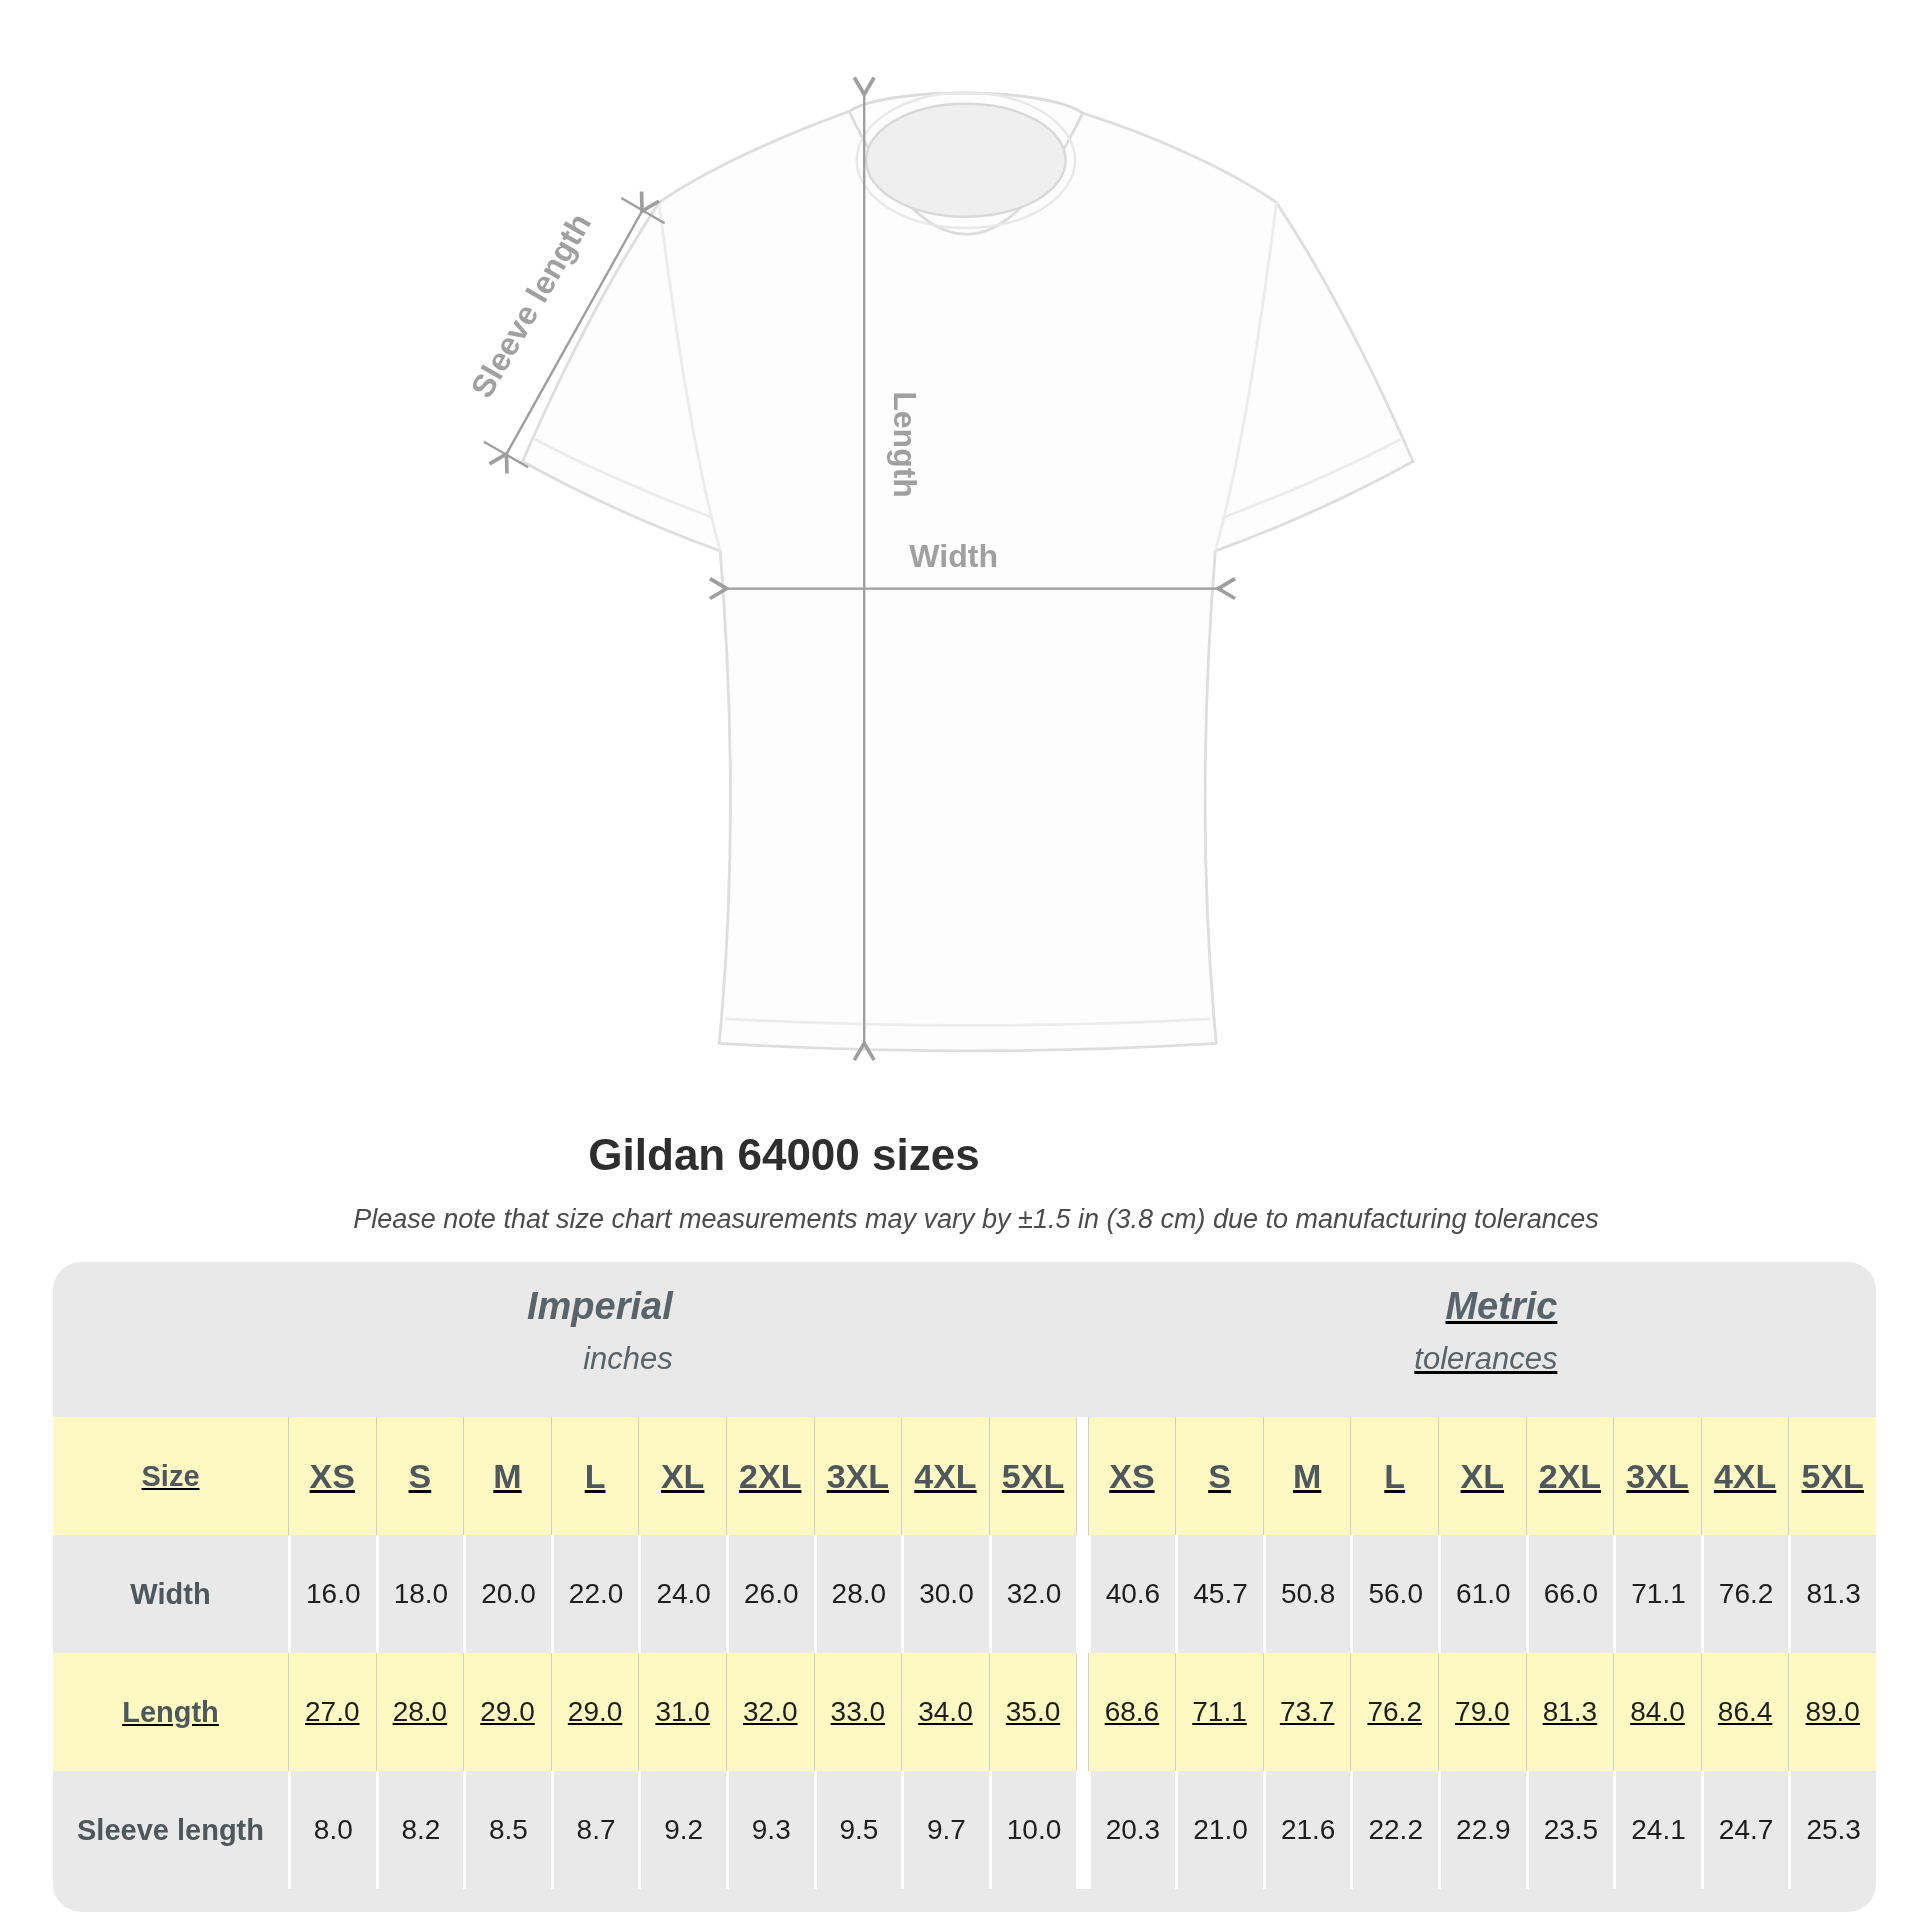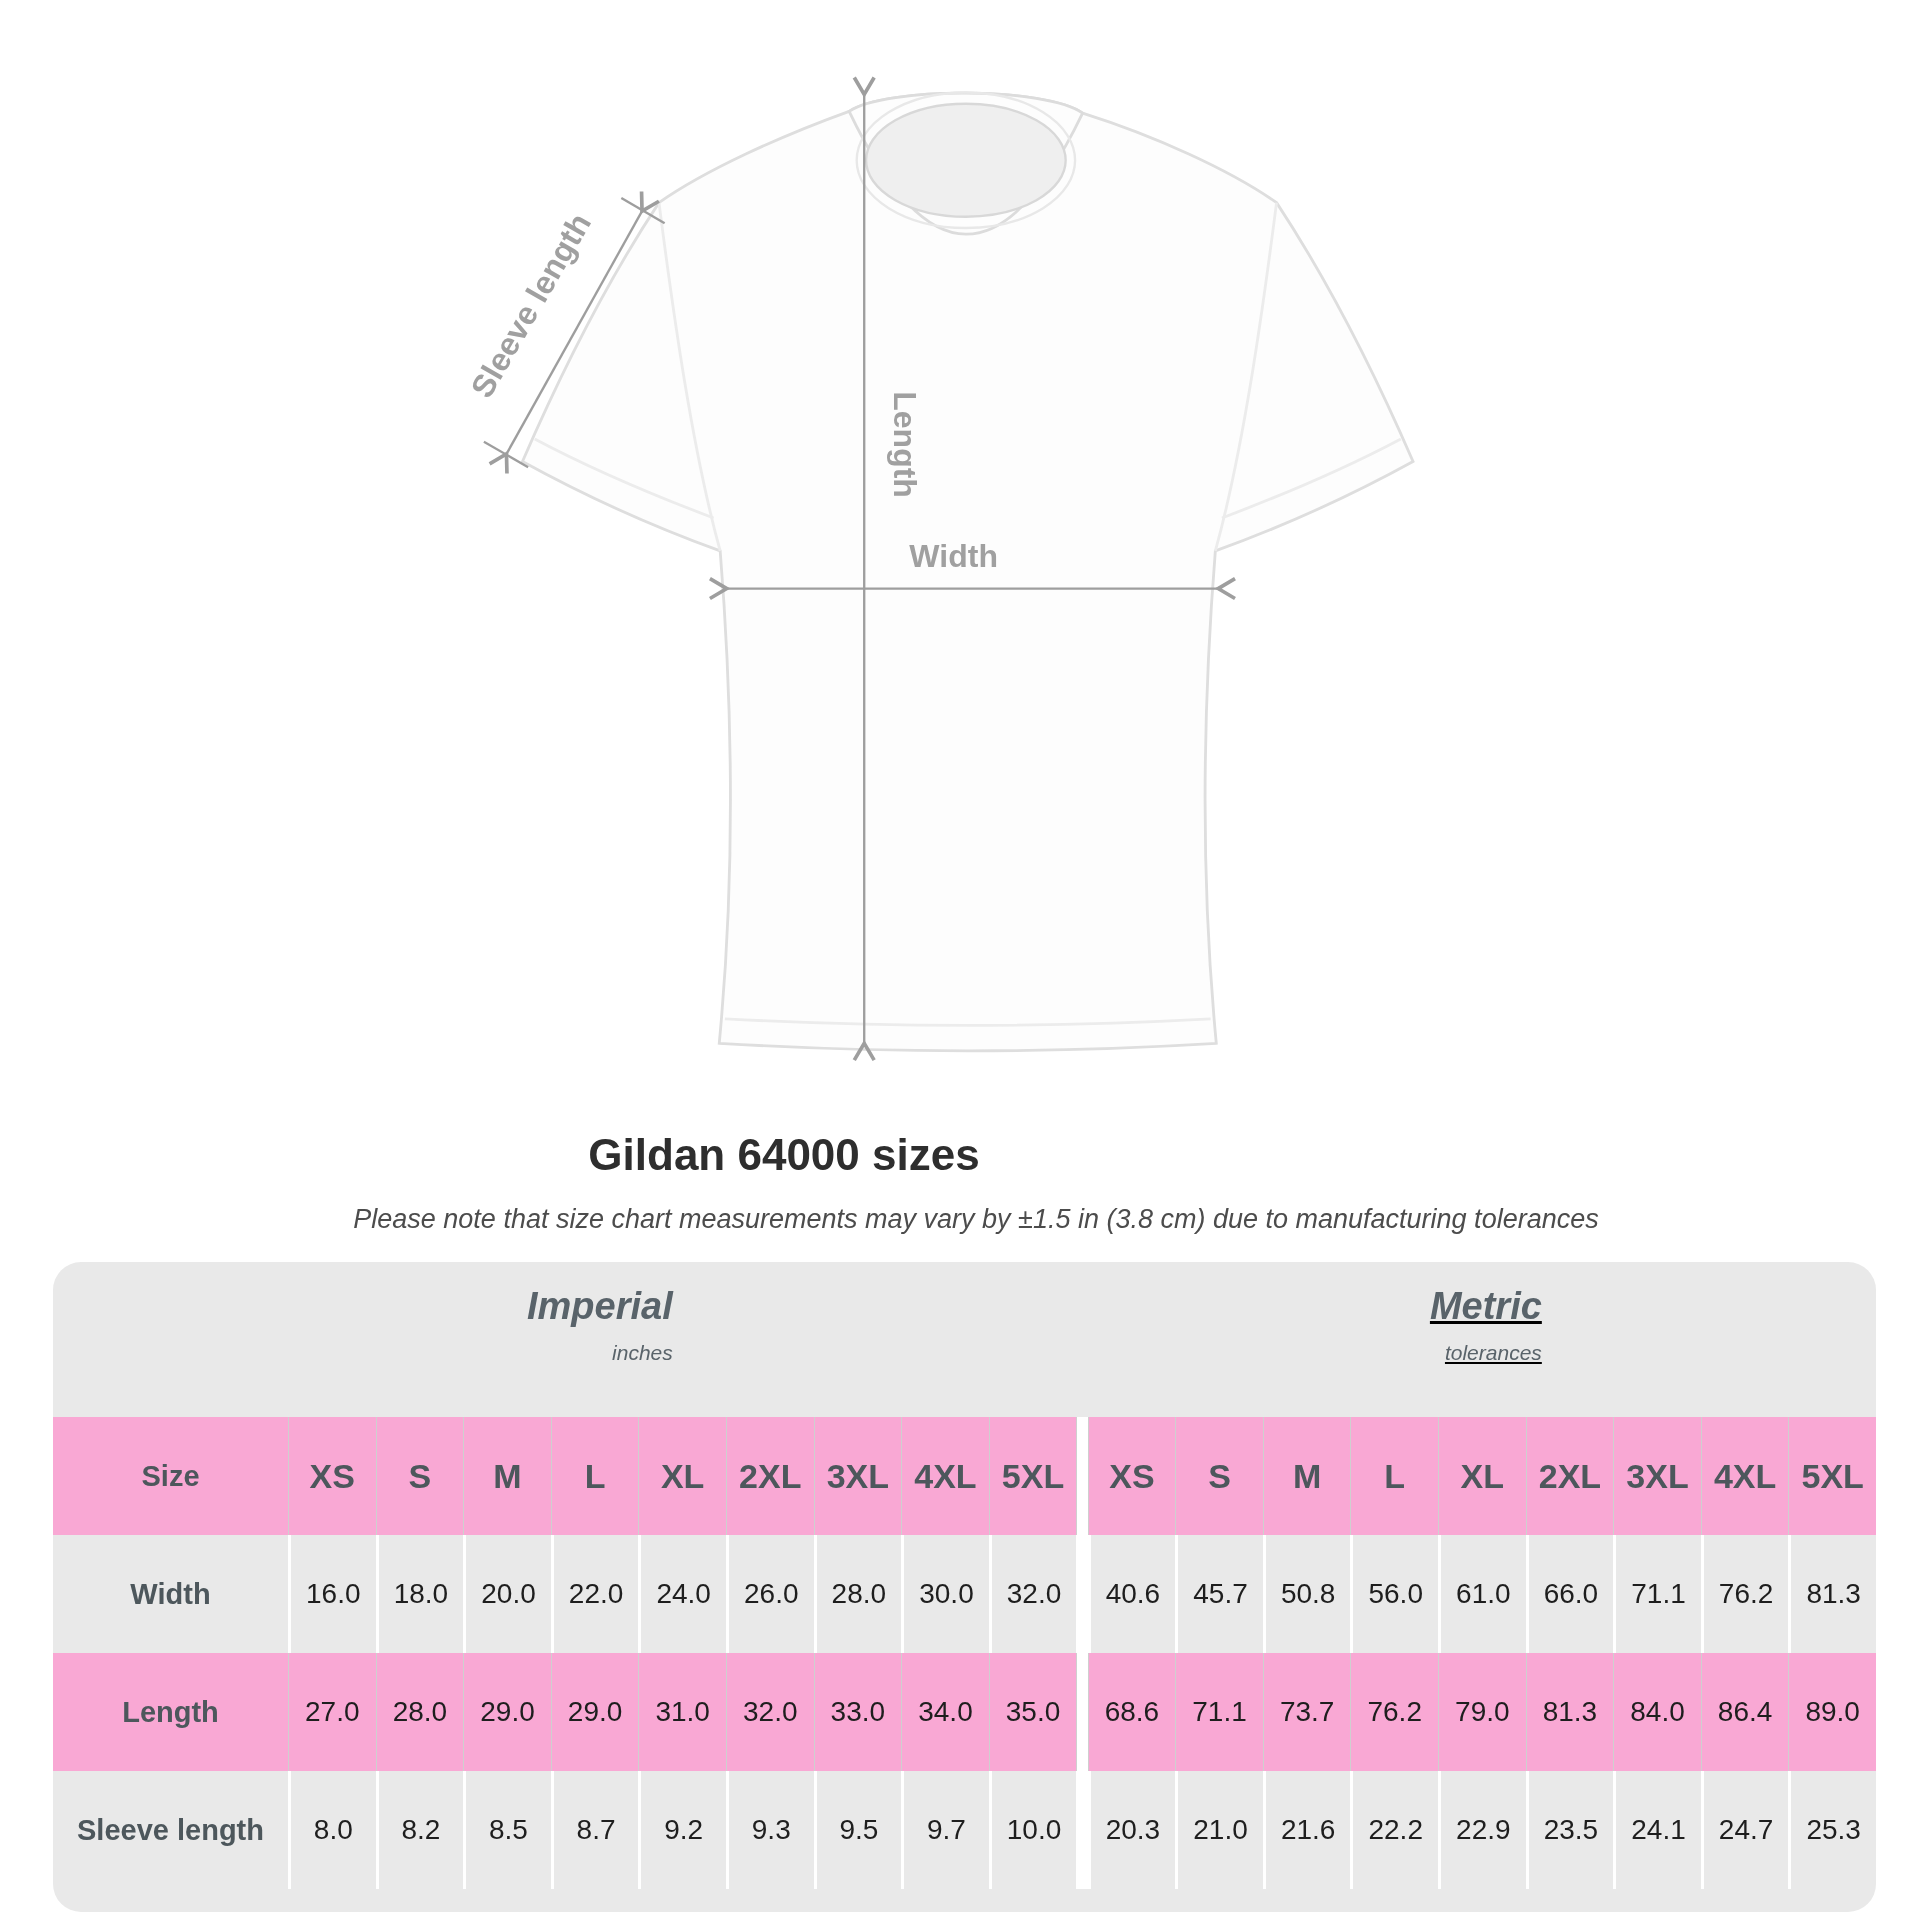--- a/index.html
+++ b/index.html
@@ -23,31 +23,31 @@
   
   .size-table {
     position:absolute; left:53px; top:1262px; width:1823px; height:650px;
     background:#e9e9e9; border-radius:28px; overflow:hidden;
   }
   .band { position:relative; height:155px; }
   .unit-head { position:absolute; top:22.6px; text-align:right; transform:translateX(-50%); }
   .unit-head.imperial { left:30%; }
   .unit-head.metric  { left:78.6%;text-decoration:underline; }
   .unit-name { font-size:38px; font-weight:bold; font-style:italic; color:#59636a; }
-  .unit-sub  { font-size:21px; font-style:italic; color:#59636a; margin-top:13px; }
+  .unit-sub  { font-size:31px; font-style:italic; color:#59636a; margin-top:13px; }
   .trow {
     display:grid;
     grid-template-columns:235px repeat(9,1fr) 11.3px repeat(9,1fr);
     height:118px;
   }
   .tcell {
     display:flex; align-items:center; justify-content:center;
     height:100%; font-size:28px; color:#1e1e1e;
   }
-  .trow.white { background:#f9a8d4; }
+  .trow.white { background:#fef9c3;text-decoration:underline; }
   .trow.white .tcell { border-left:1.9px solid #cfcfcf; }
   .trow.gray  .tcell { border-left:3.8px solid #ffffff; }
   .trow .tcell:first-child { border-left:none; }
   .tcell.divider { background:#ffffff; padding:0; }
   .tcell.lbl { font-weight:bold; font-size:29px; color:#4d575c; }
   .tcell.szh { font-weight:bold; font-size:34px; color:#4d575c; }
 </style>
 </head>
 <body>
 

